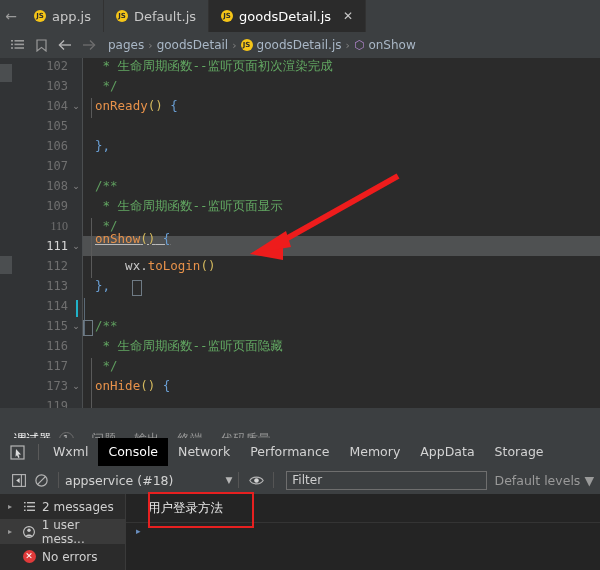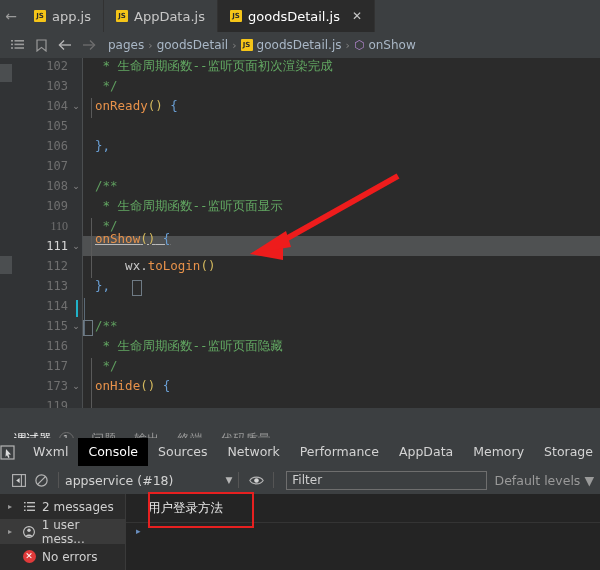--- a/index.html
+++ b/index.html
@@ -13,21 +13,21 @@
   }
   .app{position:relative;width:600px;height:570px;overflow:hidden;background:#3c3f41;}
 
   
   .tabbar{position:absolute;left:0;top:0;width:600px;height:32px;background:#3c3f41;display:flex;align-items:stretch;}
   .tb-back{width:22px;display:flex;align-items:center;justify-content:center;color:#9a9a9a;font-size:14px;background:#3c3f41;}
   .tab{display:flex;align-items:center;gap:6px;padding:0 12px;background:#3c3f41;color:#c8c8c8;font-size:13px;
        border-right:1px solid #323232;white-space:nowrap;}
   .tab.active{background:#2b2b2b;color:#ffffff;}
   .tab .closex{margin-left:6px;color:#c8c8c8;font-size:12px;line-height:1;}
-  .jsicon{width:12px;height:12px;background:#f5c518;border-radius:1px;display:inline-block;
+  .jsicon{width:12px;height:12px;background:#f5c518;border-radius:6px;display:inline-block;
           font-size:7px;line-height:12px;text-align:center;color:#2b2b2b;font-weight:bold;
           font-family:"DejaVu Sans",sans-serif;}
 
   
   .crumbbar{position:absolute;left:0;top:32px;width:600px;height:26px;background:#3c3f41;display:flex;align-items:center;
             padding-left:6px;box-sizing:border-box;gap:2px;}
   .cb-icon{width:22px;height:22px;display:flex;align-items:center;justify-content:center;color:#9a9a9a;font-size:13px;}
   .cb-icon svg{display:block;}
   .crumbs{display:flex;align-items:center;gap:4px;margin-left:6px;font-size:12px;color:#a9b7c6;}
   .crumbs .sep{color:#808080;font-size:11px;}
@@ -111,21 +111,21 @@
 <div class="app">
 
   <div class="tabbar">
     <div class="tb-back">←</div>
     <div class="tab">
       <span class="jsicon">JS</span>
       <span>app.js</span>
     </div>
     <div class="tab">
       <span class="jsicon">JS</span>
-      <span>AppData.js</span>
+      <span>Default.js</span>
     </div>
     <div class="tab active">
       <span class="jsicon">JS</span>
       <span>goodsDetail.js</span>
       <span class="closex">✕</span>
     </div>
   </div>
 
   <div class="crumbbar">
     <div class="cb-icon">
@@ -268,25 +268,24 @@
     <div class="dt-tabs">
       <div class="dt-cursor">
         <svg width="15" height="15" viewBox="0 0 15 15">
           <rect x="1" y="1" width="13" height="13" fill="none" stroke="#b5b5b5" stroke-width="1.2"></rect>
           <path d="M6 4 L11 9.5 L8.3 9.6 L9.6 12.3 L8.3 12.9 L7 10.2 L5.5 11.8 Z" fill="#dcdcdc"></path>
         </svg>
       </div>
       <div class="dt-div"></div>
       <div class="dt-tab">Wxml</div>
       <div class="dt-tab active">Console</div>
-      <div class="dt-tab">Sources</div>
       <div class="dt-tab">Network</div>
       <div class="dt-tab">Performance</div>
+      <div class="dt-tab">Memory</div>
       <div class="dt-tab">AppData</div>
-      <div class="dt-tab">Memory</div>
       <div class="dt-tab">Storage</div>
     </div>
 
     <div class="dt-filter">
       <div class="ff-btn">
         <svg width="14" height="13" viewBox="0 0 14 13">
           <rect x="0.6" y="0.6" width="12.8" height="11.8" fill="none" stroke="#b5b5b5" stroke-width="1.1"></rect>
           <line x1="9.4" y1="0.6" x2="9.4" y2="12.4" stroke="#b5b5b5" stroke-width="1.1"></line>
           <polygon points="7.6,4 4.2,6.5 7.6,9" fill="#d4d4d4"></polygon>
         </svg>

